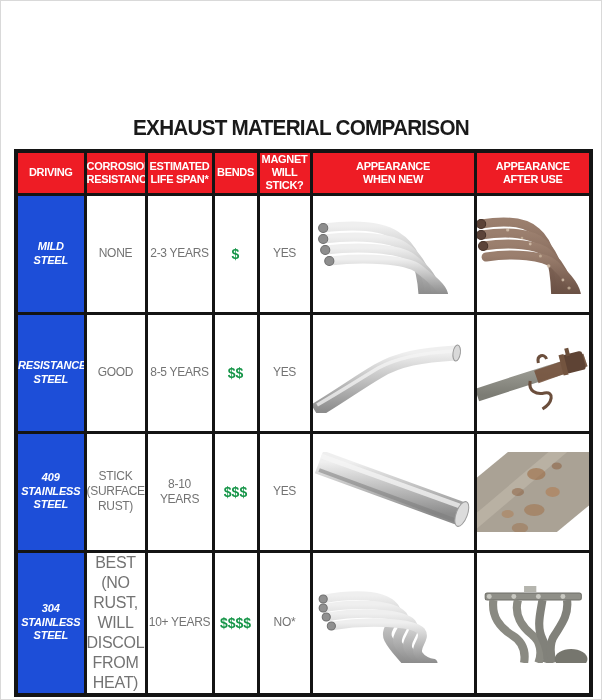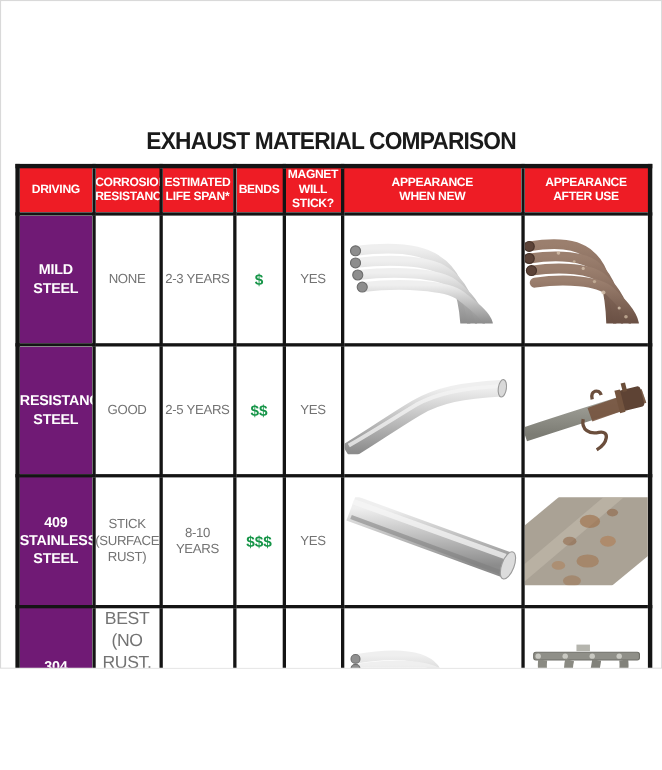--- a/index.html
+++ b/index.html
@@ -1,17 +1,17 @@
 <!DOCTYPE html>
 <html><head>
 <meta charset="utf-8">
 <style>
   html,body { margin:0; padding:0; background:#ffffff; }
   .canvas {
-    position:relative; width:602px; height:608px; background:#ffffff;
+    position:relative; width:602px; height:700px; background:#ffffff;
     border:1px solid #d9d9d9; box-sizing:border-box; overflow:hidden;
     font-family:"Liberation Sans", sans-serif;
   }
   .title {
     position:absolute; top:114px; left:0; width:100%; margin:0;
     text-align:center; font-size:22px; font-weight:bold; color:#1a1a1a;
     letter-spacing:-0.8px; transform:scaleX(0.94);
   }
   table.cmp {
     position:absolute; left:13px; top:148px; width:575px;
@@ -22,22 +22,22 @@
     border:3px solid #141414; text-align:center; vertical-align:middle;
     white-space:pre-line; padding:0; overflow:hidden;
   }
   .cmp thead tr { height:40px; }
   .cmp tbody tr { height:87px; }
   .cmp th {
     background:#ee1c25; color:#ffffff; font-size:11px; font-weight:bold;
     line-height:1.2; letter-spacing:-0.3px;
   }
   td.mat {
-    background:#701a75; color:#ffffff; font-size:13px; font-weight:bold;
-    line-height:1.25; letter-spacing:-0.2px;
+    background:#1d4ed8; color:#ffffff; font-size:11px; font-weight:bold;
+    line-height:1.25; letter-spacing:-0.2px;font-style:italic;
   }
   td.txt {
     background:#ffffff; color:#737373; font-size:12px; font-weight:normal;
     line-height:1.25; letter-spacing:-0.3px;
   }
   td.cost { background:#ffffff; color:#169548; font-size:14px; font-weight:bold; }
   td.img { background:#ffffff; }
   td.img svg { display:block; width:100%; height:80px; }
   .notes {
     position:absolute; left:21px; top:557px; width:566px;
@@ -135,21 +135,21 @@
             <circle cx="62" cy="42" r="1.5" fill="#c9b49c" opacity="0.8"></circle>
             <circle cx="90" cy="74" r="1.6" fill="#c9b49c" opacity="0.8"></circle>
           </svg>
         </td>
       </tr>
 
       <tr>
         <td class="mat">RESISTANCE
 STEEL</td>
         <td class="txt">GOOD</td>
-        <td class="txt">2-5 YEARS</td>
+        <td class="txt">8-5 YEARS</td>
         <td class="cost">$$</td>
         <td class="txt">YES</td>
         <td class="img">
           <svg viewBox="0 0 158 80" preserveAspectRatio="none">
             <path d="M2,78 C28,62 44,50 64,38 C84,26 106,22 140,20" fill="none" stroke="url(#metal)" stroke-width="15"></path>
             <path d="M4,72 C28,58 46,46 64,35 C82,25 104,20 138,18" fill="none" stroke="#f4f4f4" stroke-width="3.5" opacity="0.75"></path>
             <ellipse cx="141" cy="20" rx="3.6" ry="8" fill="#d9d9d9" stroke="#9a9a9a" transform="rotate(8 141 20)"></ellipse>
           </svg>
         </td>
         <td class="img">

